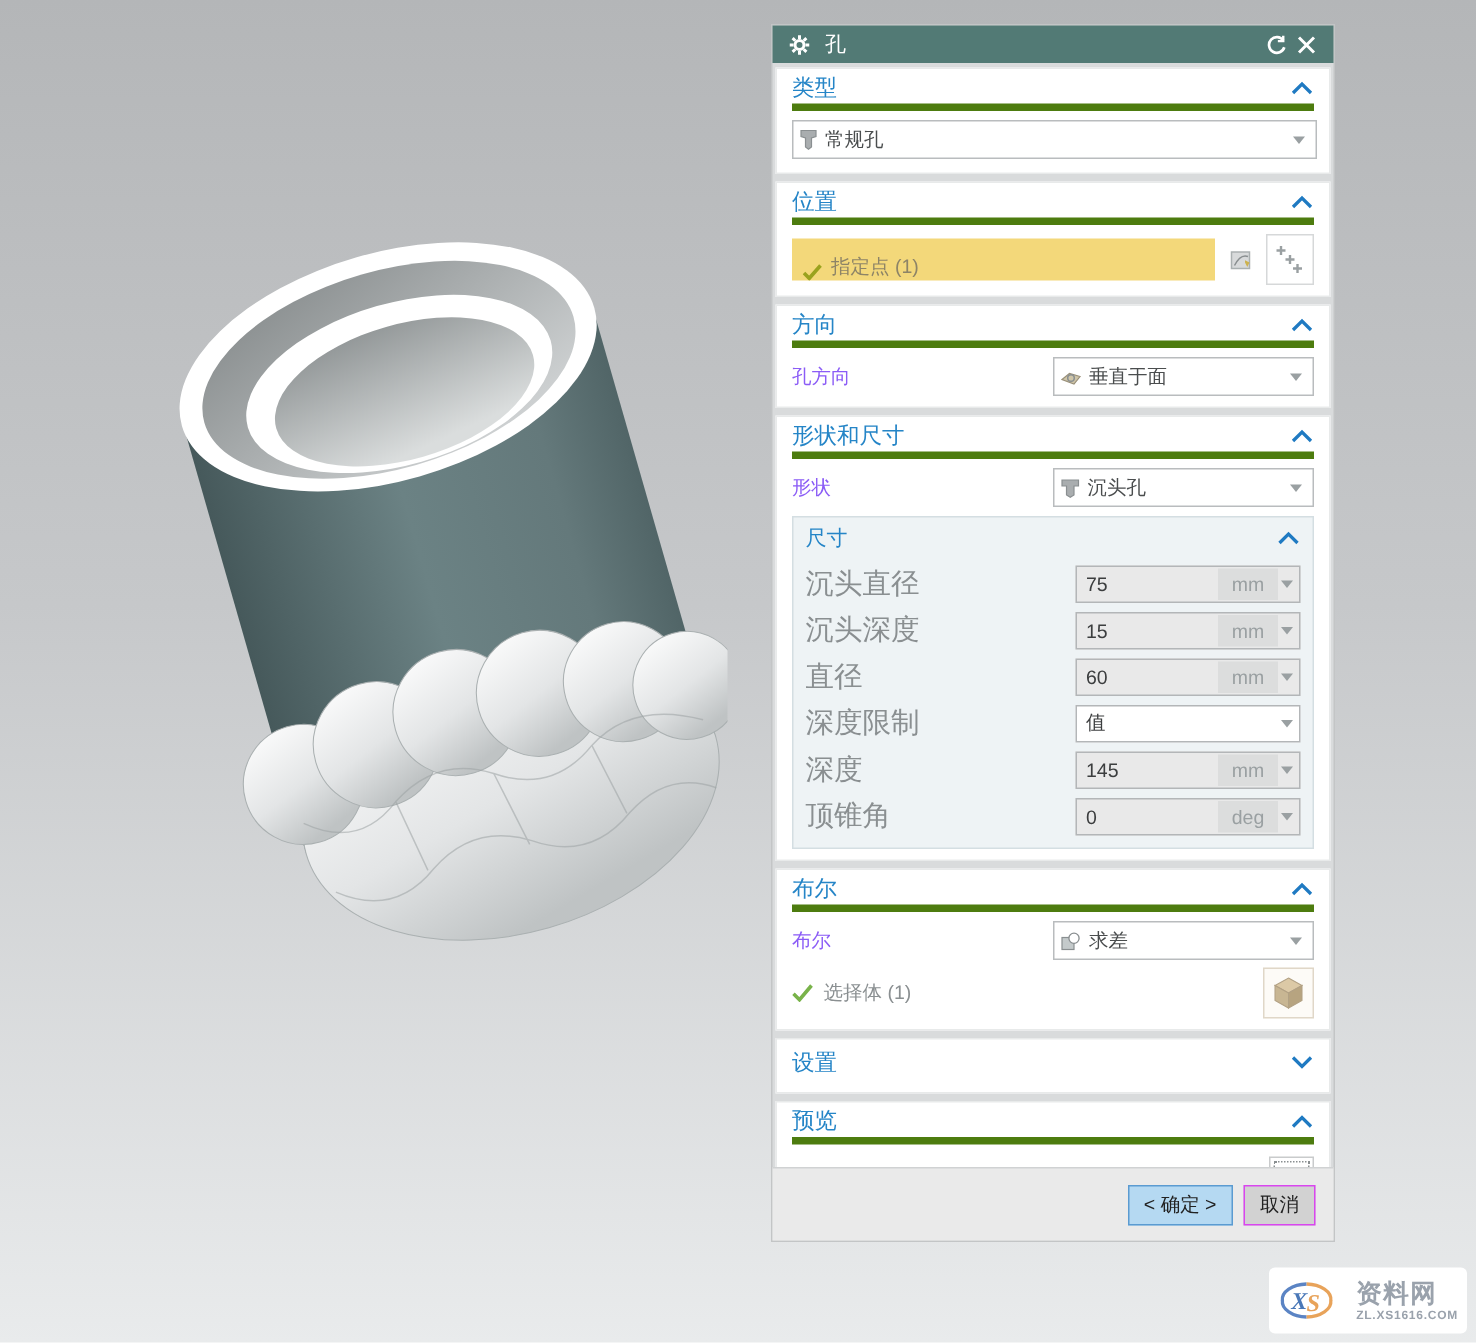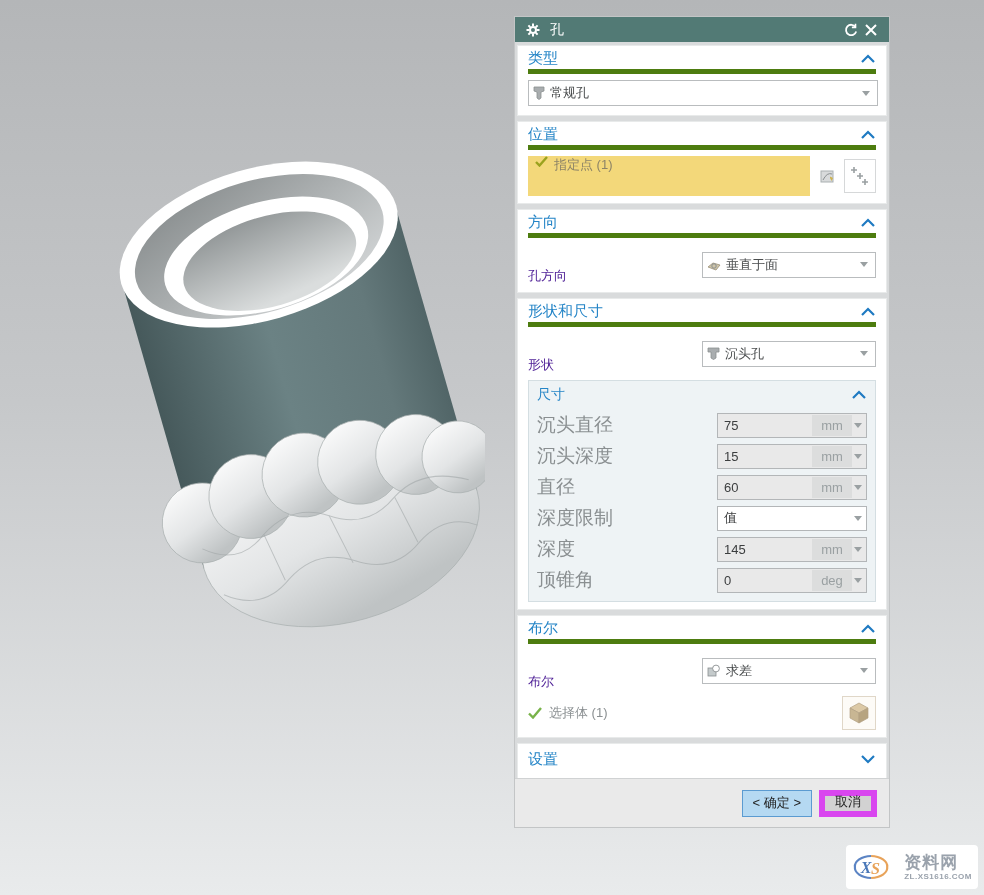--- a/index.html
+++ b/index.html
@@ -19,32 +19,32 @@
   .titlebar .ttl { font-size:14px; margin-left:7px; flex:1; }
   .tbtn { width:20px; height:20px; display:flex; align-items:center; justify-content:center; cursor:pointer; }
 
   .dlg-body { flex:1; padding:3px 2px; display:flex; flex-direction:column; gap:5px; overflow:hidden; }
   .card { background:#fff; border:1px solid #e8eaea; padding:2px 10px 7px 10px; }
   .hdr { display:flex; align-items:center; height:26px; border-bottom:5px solid #4d7c0f; cursor:pointer; }
   .hdr .t { color:#2585c7; font-size:15px; flex:1; }
   .chev { width:16px; height:10px; flex:0 0 auto; }
 
   .row { display:flex; align-items:center; margin-top:6px; }
-  .row .lbl { color:#4c1d95; font-size:13px; flex:1;margin-top:23px; }
+  .row .lbl { color:#8b5cf6; font-size:13px; flex:1; }
 
   .dd { width:174px; height:26px; border:1px solid #b9bcbe; background:#fff;
     display:flex; align-items:center; padding:0 4px; cursor:pointer; }
   .dd .txt { font-size:13px; color:#4a4d4e; flex:1; margin-left:5px; }
   .caret { width:0; height:0; border-left:4px solid transparent; border-right:4px solid transparent;
     border-top:5px solid #9aa0a2; margin-right:3px; }
   .dd.wide { width:350px; margin:6px 0 2px 0; }
 
   
   .sel-row { display:flex; align-items:center; margin-top:6px; gap:3px; }
-  .sel-field { flex:1; height:40px; background:#f3d87a; display:flex; align-items:flex-start;
+  .sel-field { flex:1; height:28px; background:#f3d87a; display:flex; align-items:flex-end;
     padding:0 7px; cursor:pointer; }
   .sel-field .txt { font-size:13px; color:#8d8467; margin-left:6px; }
   .iconbtn { width:28px; height:30px; background:#fff; display:flex; align-items:center;
     justify-content:center; cursor:pointer; }
   .iconbtn.bordered { border:1px solid #d6d8d9; width:32px; height:34px; }
 
   
   .subpanel { margin-top:6px; background:#eef3f5; border:1px solid #d4dee2; padding:2px 8px 8px 8px; }
   .subpanel .hdr { border-bottom:none; height:24px; }
   .subpanel .hdr .t { font-size:14px; }
@@ -73,21 +73,21 @@
   .undobtn { width:30px; height:30px; background:#fff; border:1px solid #c9cbcc;
     outline:1px dotted #8a8f91; outline-offset:-4px;
     display:flex; align-items:center; justify-content:center; cursor:pointer; }
 
   
   .footer { flex:0 0 49px; background:#eaeaea; border-top:1px solid #d0d2d3;
     display:flex; align-items:center; justify-content:flex-end; gap:7px; padding:0 12px; }
   .btn { height:27px; font-size:13px; color:#222; display:flex; align-items:center;
     justify-content:center; cursor:pointer; padding:0 10px; }
   .btn.ok { background:#b5d9f2; border:1px solid #5b9bd1; }
-  .btn.cancel { background:#d2d2d2; border:6px solid #d946ef;align-items:flex-end; }
+  .btn.cancel { background:#d2d2d2; border:1px solid #d946ef; }
 
   
   .watermark { position:absolute; right:6px; bottom:6px; width:132px; height:44px;
     background:#fff; border-radius:4px; display:flex; align-items:center; padding:2px 6px; }
   .wm-text { display:flex; flex-direction:column; margin-left:14px; }
   .wm-name { font-size:17px; font-weight:bold; color:#9aa2ac; letter-spacing:1px; line-height:18px; }
   .wm-url { font-size:8px; font-weight:bold; color:#9aa2ac; letter-spacing:.5px; }
 </style>
 </head>
 <body>

